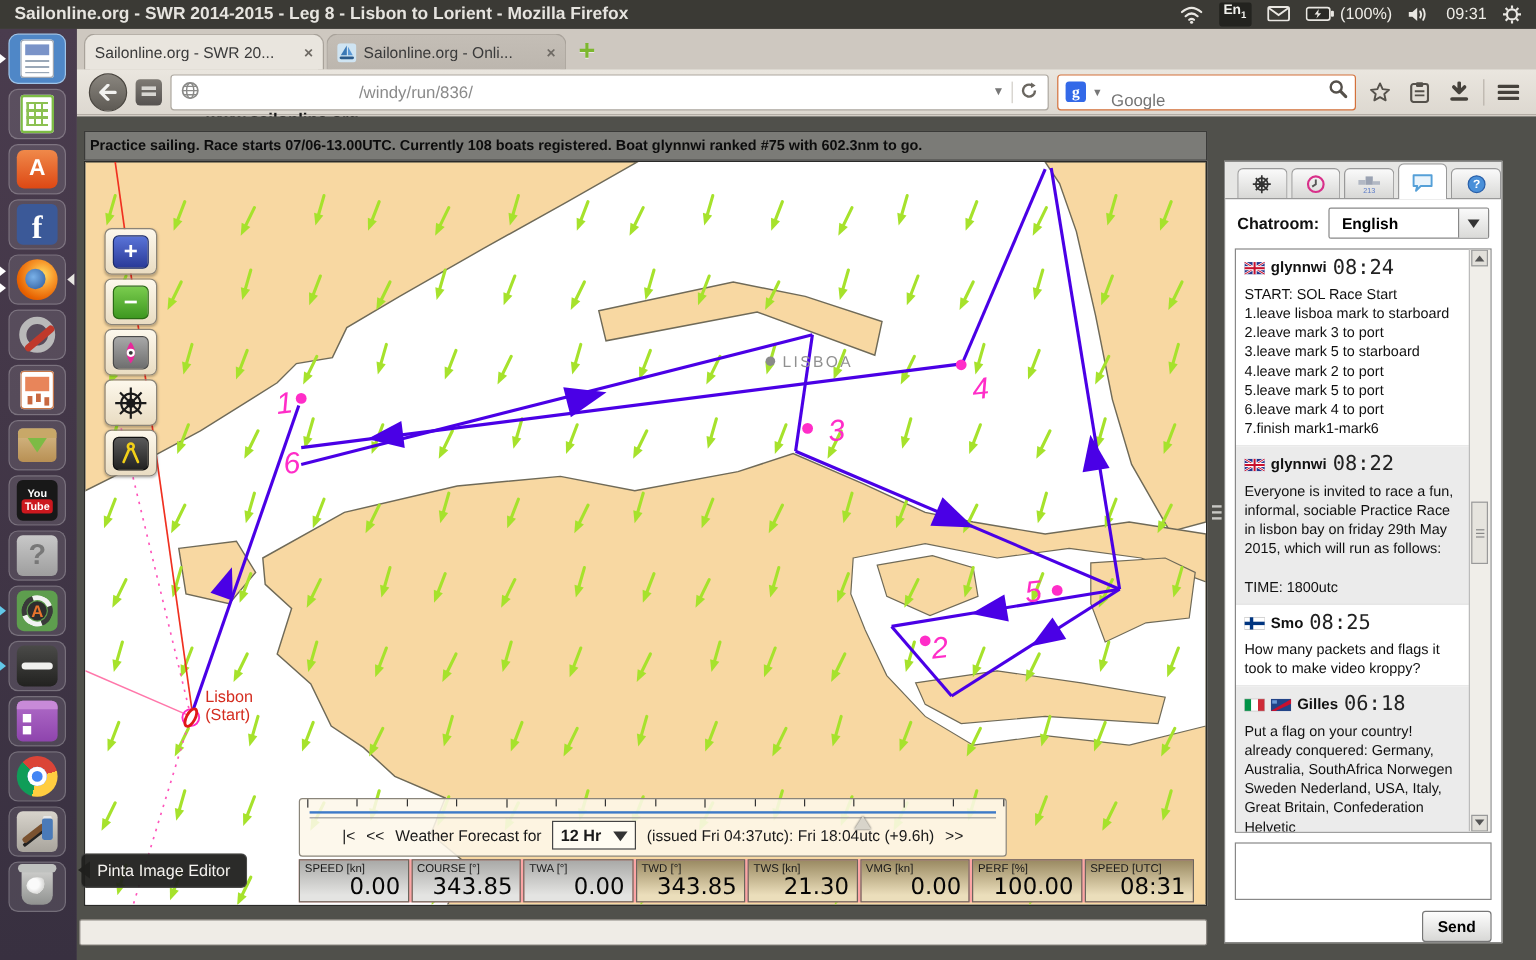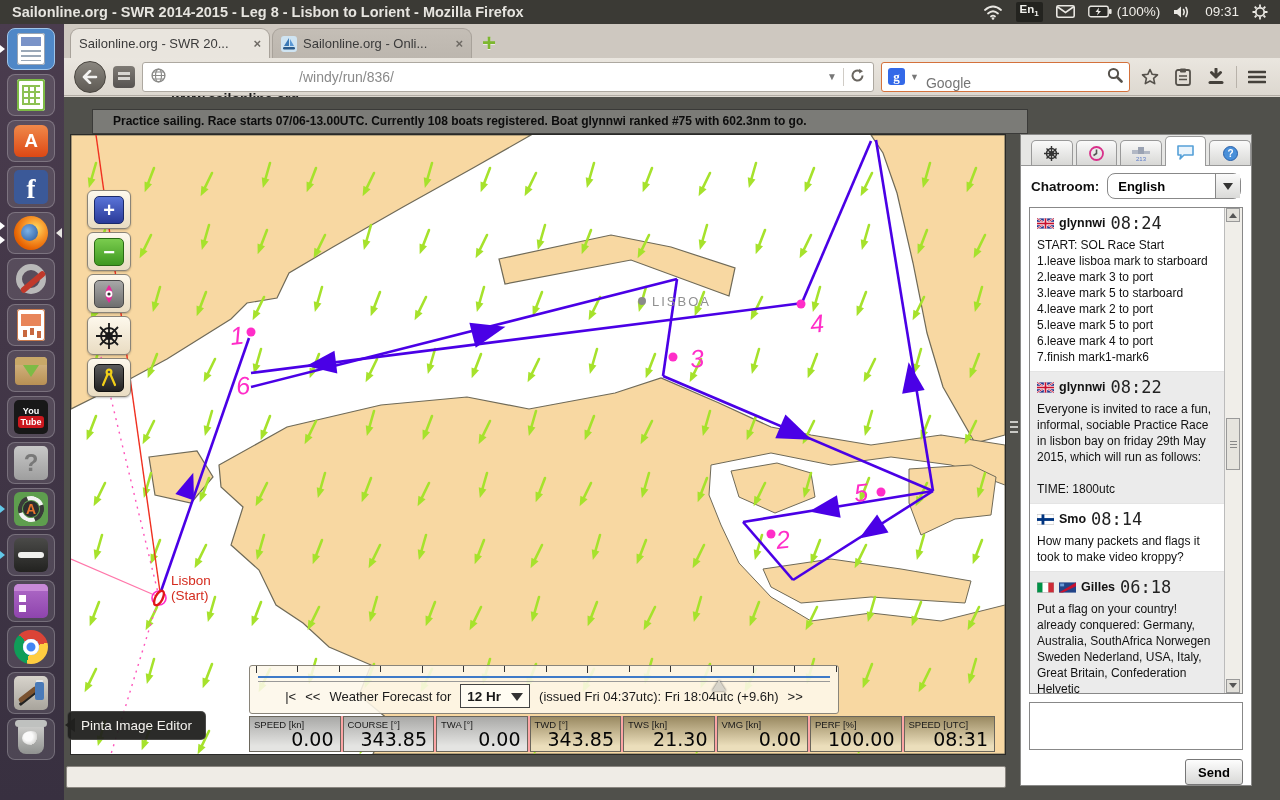--- a/index.html
+++ b/index.html
@@ -141,21 +141,21 @@
      display:flex;align-items:center;padding:0 6px;gap:5px;flex:none;}
   .gfav{width:17px;height:17px;background:#3369E8;border-radius:3px;color:#fff;font-weight:bold;
      font-size:13px;line-height:17px;text-align:center;font-family:"Liberation Serif",serif;}
   .searchbox input{border:none;outline:none;flex:1;font-size:14px;color:#999;width:80px;
      font-family:"Liberation Sans",sans-serif;background:transparent;margin-top:12px;}
   .navic{color:#5A564F;flex:none;display:flex;align-items:center;justify-content:center;width:26px;height:26px;}
   
   #content{position:absolute;left:0;top:73px;right:0;bottom:0;background:#50504B;}
   #statusbar{position:absolute;left:6px;top:12px;width:936px;height:25px;background:#7B7B77;
      border:1px solid #3A3A38;box-sizing:border-box;color:#0C0C0C;font-weight:bold;font-size:12px;
-     line-height:23px;padding-left:20px;white-space:nowrap;overflow:hidden;margin-left:22px;}
+     line-height:23px;padding-left:4px;white-space:nowrap;overflow:hidden;}
   #map{position:absolute;left:6px;top:37px;width:936px;height:621px;background:#fff;
      border:1px solid #2A2A28;box-sizing:border-box;overflow:hidden;}
   .mapbtn{position:absolute;width:42px;height:37px;border-radius:6px;border:1px solid #8A8478;
      background:linear-gradient(180deg,#FDF8EC,#E9DCC2);box-shadow:0 1px 2px rgba(0,0,0,.25);
      display:flex;align-items:center;justify-content:center;z-index:5;}
   .mb-core{width:28px;height:26px;border-radius:5px;display:flex;align-items:center;justify-content:center;
      color:#fff;font-weight:bold;font-size:20px;line-height:24px;}
   .mb-plus{background:linear-gradient(180deg,#5A74D8,#2A3A98);border:1px solid #1A2A6A;}
   .mb-minus{background:linear-gradient(180deg,#7ACC4E,#3E9820);border:1px solid #2A6A14;}
   .mb-boat{background:linear-gradient(180deg,#A8A8A8,#6E6E6E);border:1px solid #4A4A4A;}
@@ -195,21 +195,21 @@
   #sidebar{position:absolute;left:956px;top:37px;width:232px;height:652px;background:#fff;
      border:1px solid #8A8A88;box-sizing:border-box;}
   #sbtabs{position:absolute;left:0;right:0;top:0;height:30px;background:#E6E6E4;
      border-bottom:1px solid #999;display:flex;align-items:flex-end;padding-left:10px;gap:3px;}
   .sbtab{width:40px;height:24px;border:1px solid #999;border-bottom:none;border-radius:5px 5px 0 0;
      background:linear-gradient(180deg,#FAFAFA,#D8D8D6);display:flex;align-items:center;justify-content:center;}
   .sbtab.active{height:29px;background:#fff;position:relative;z-index:2;margin-bottom:-1px;}
   .sb-row{position:absolute;left:0;right:0;top:36px;height:30px;display:flex;align-items:center;
      padding:0 10px;gap:8px;}
   .sb-row .lab{font-weight:bold;font-size:13.5px;color:#111;}
-  .langdd{flex:1;height:24px;border:1px solid #888;border-radius:8px;background:#fff;display:flex;
+  .langdd{flex:1;height:24px;border:1px solid #888;border-radius:2px;background:#fff;display:flex;
      align-items:center;}
   .langdd .cur{flex:1;font-weight:bold;font-size:13px;padding-left:10px;}
   .langdd .btn{width:24px;height:100%;border-left:1px solid #888;display:flex;align-items:center;
      justify-content:center;background:linear-gradient(180deg,#FAFAFA,#DADAD8);}
   .langdd .btn b{width:0;height:0;border:5px solid transparent;border-top:7px solid #333;margin-top:6px;}
   #chatbox{position:absolute;left:8px;right:8px;top:72px;height:485px;border:1px solid #888;
      background:#fff;overflow:hidden;}
   #chatlist{position:absolute;left:0;top:0;right:17px;bottom:0;overflow:hidden;}
   .msg{padding:5px 7px 6px 7px;font-size:12px;color:#111;border-bottom:1px solid #E4E4E4;}
   .msg.shaded{background:#EBEBEB;}
@@ -1383,21 +1383,21 @@
 TIME: 1800utc</div>
             </div>
             <div class="msg">
               <div class="msg-head">
                 <span class="flag"><svg width="17" height="11" viewBox="0 0 60 36">
                     <rect width="60" height="36" fill="#fff" stroke="#BBB" stroke-width="2"></rect>
                     <rect x="16" width="10" height="36" fill="#003580"></rect>
                     <rect y="13" width="60" height="10" fill="#003580"></rect>
                   </svg></span>
                 <b>Smo</b>
-                <span class="msg-time">08:14</span>
+                <span class="msg-time">08:25</span>
               </div>
                    <div class="msg-body">How many packets and flags it took to make video kroppy?</div>
             </div>
             <div class="msg shaded">
               <div class="msg-head">
                 <span class="flag"><svg width="17" height="11" viewBox="0 0 60 36">
                     <rect width="20" height="36" fill="#009246"></rect>
                     <rect x="20" width="20" height="36" fill="#fff"></rect>
                     <rect x="40" width="20" height="36" fill="#CE2B37"></rect>
                     <rect width="60" height="36" fill="none" stroke="#AAA" stroke-width="2"></rect>

